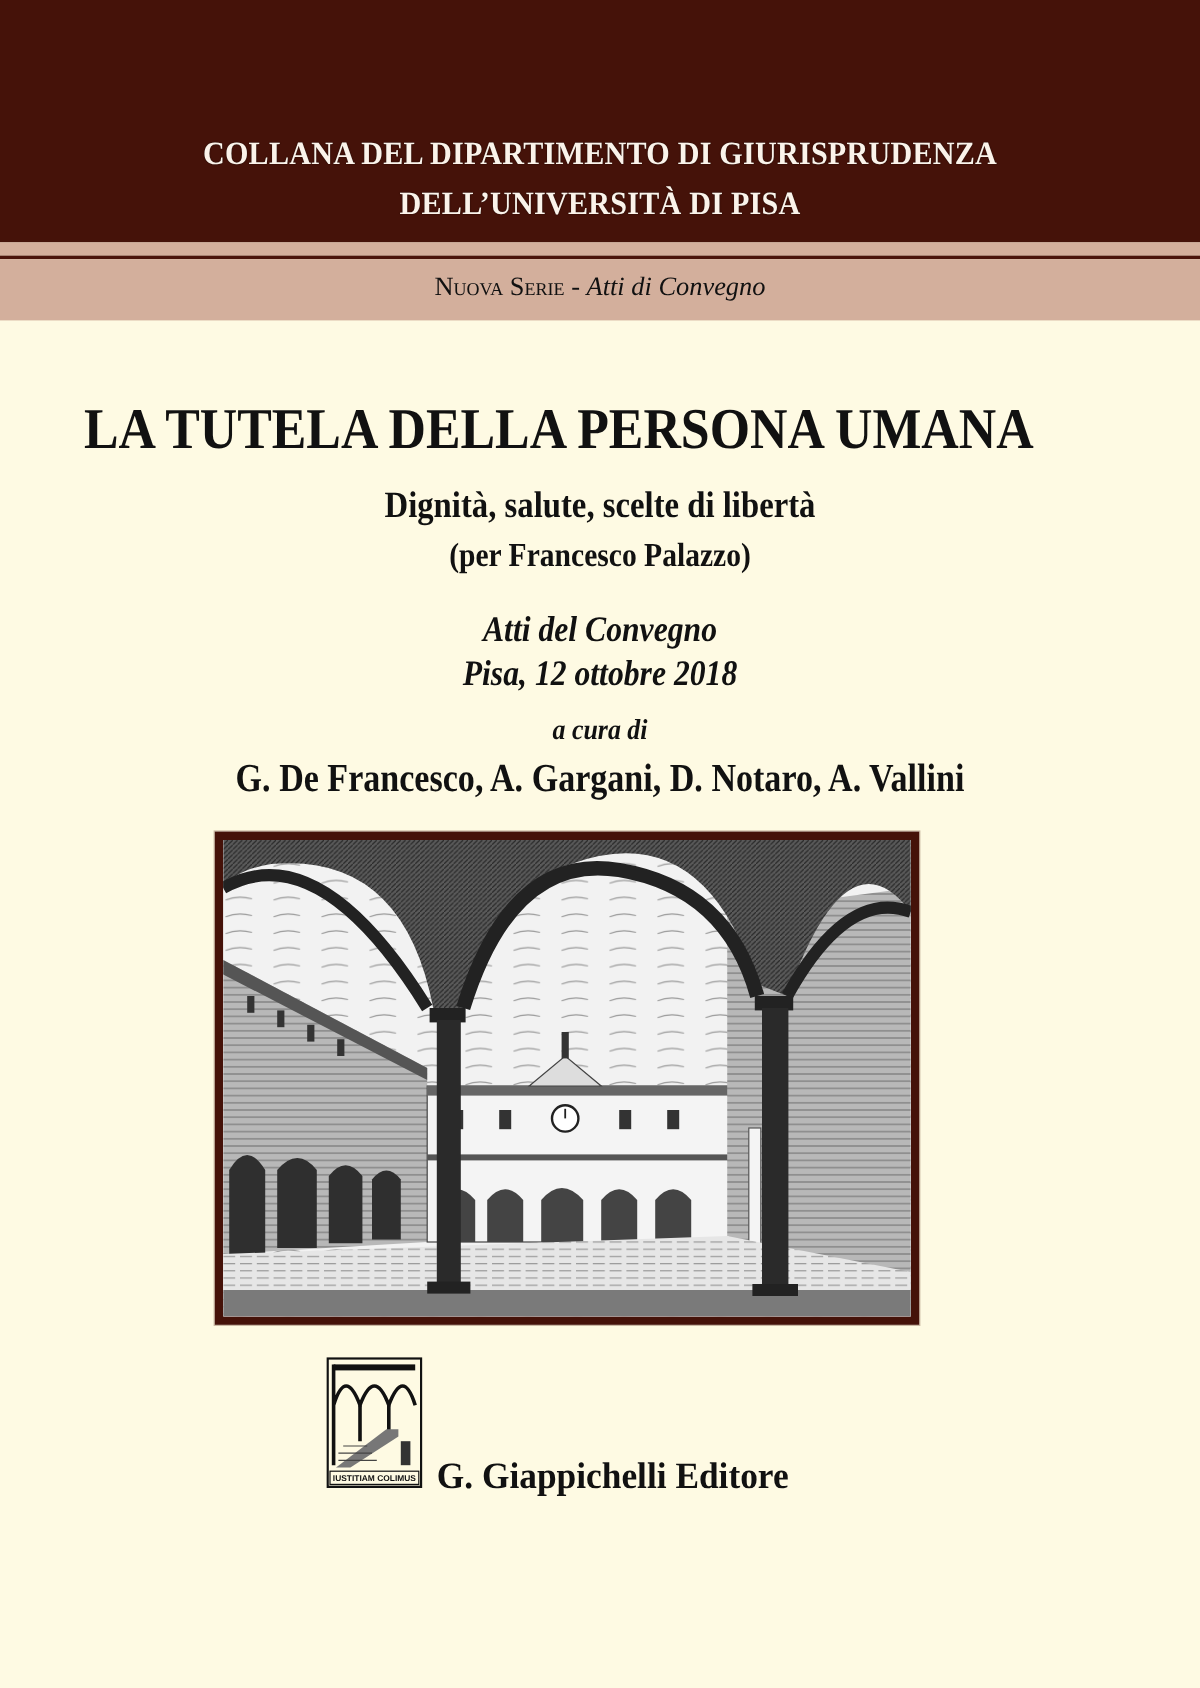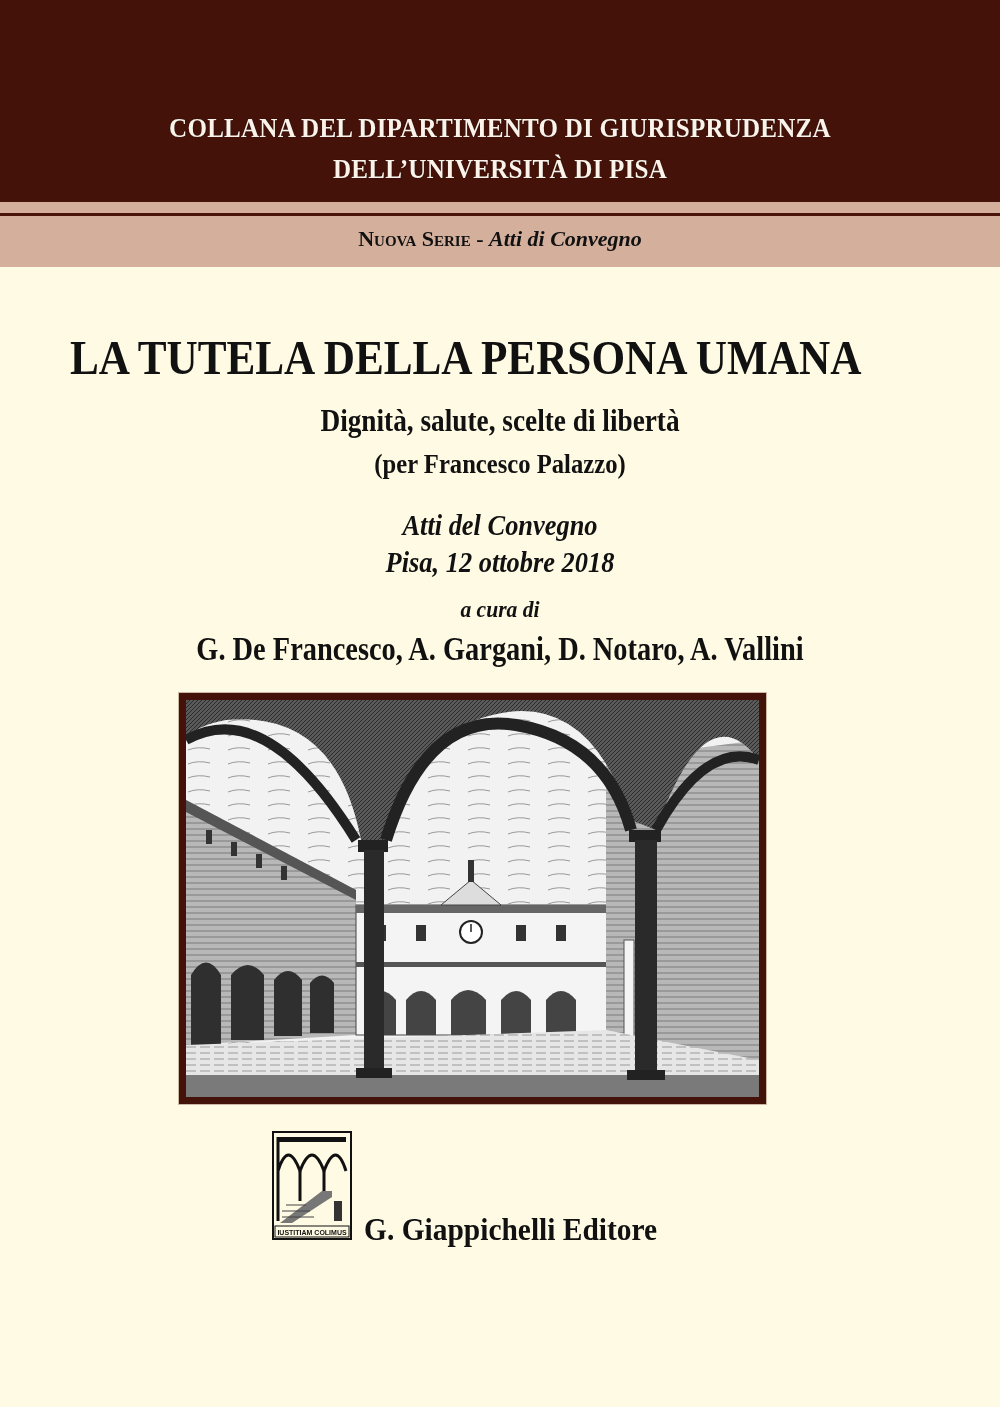--- a/index.html
+++ b/index.html
@@ -28,21 +28,21 @@
   .rule {
     position: absolute; left: 0; top: 213px; width: 1000px; height: 3px;
     background: #4a140b;
   }
   .pink-band {
     position: absolute; left: 0; top: 216px; width: 1000px; height: 51px;
     background: #d3af9c;
   }
   .subseries {
     position: absolute; left: 0; top: 226px; width: 1000px; text-align: center;
-    font-size: 22px; color: #111; font-weight: bold;
+    font-size: 22px; color: #111; font-weight: normal;
   }
   .subseries .sc { font-variant: small-caps; }
   .subseries .it { font-style: italic; }
   .title {
     position: absolute; left: 70px; top: 330px; width: 812px;
     font-size: 48px; font-weight: bold; white-space: nowrap; letter-spacing: 0px;
     transform-origin: left top; transform: scaleX(0.9);
   }
   .center-line {
     position: absolute; left: 0; width: 1000px; text-align: center;

